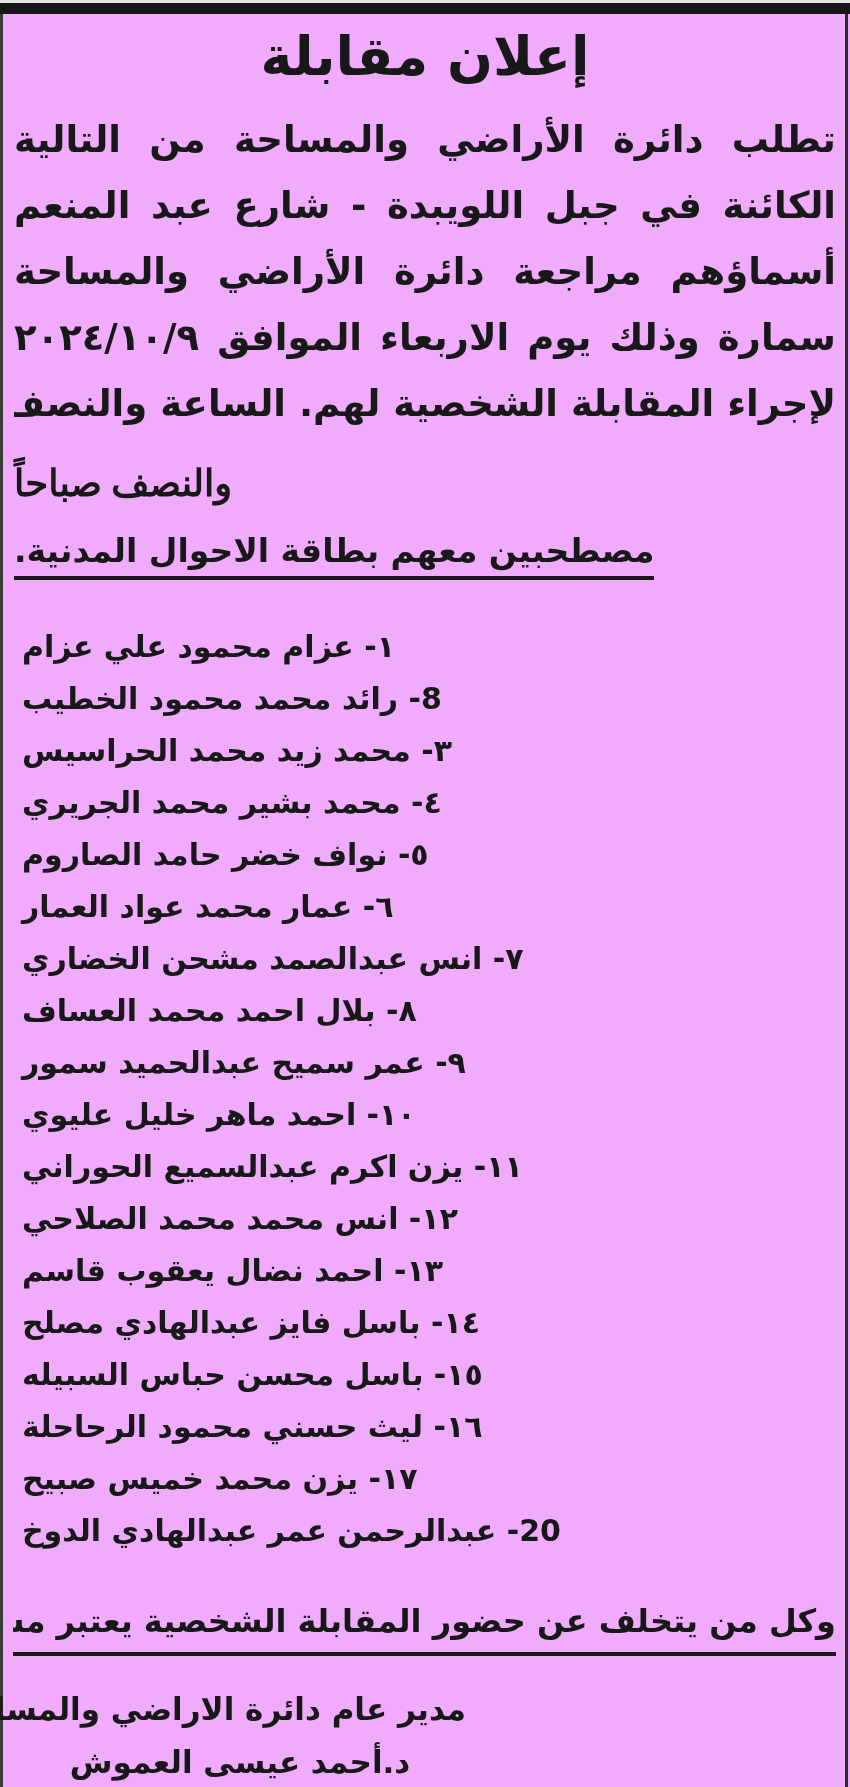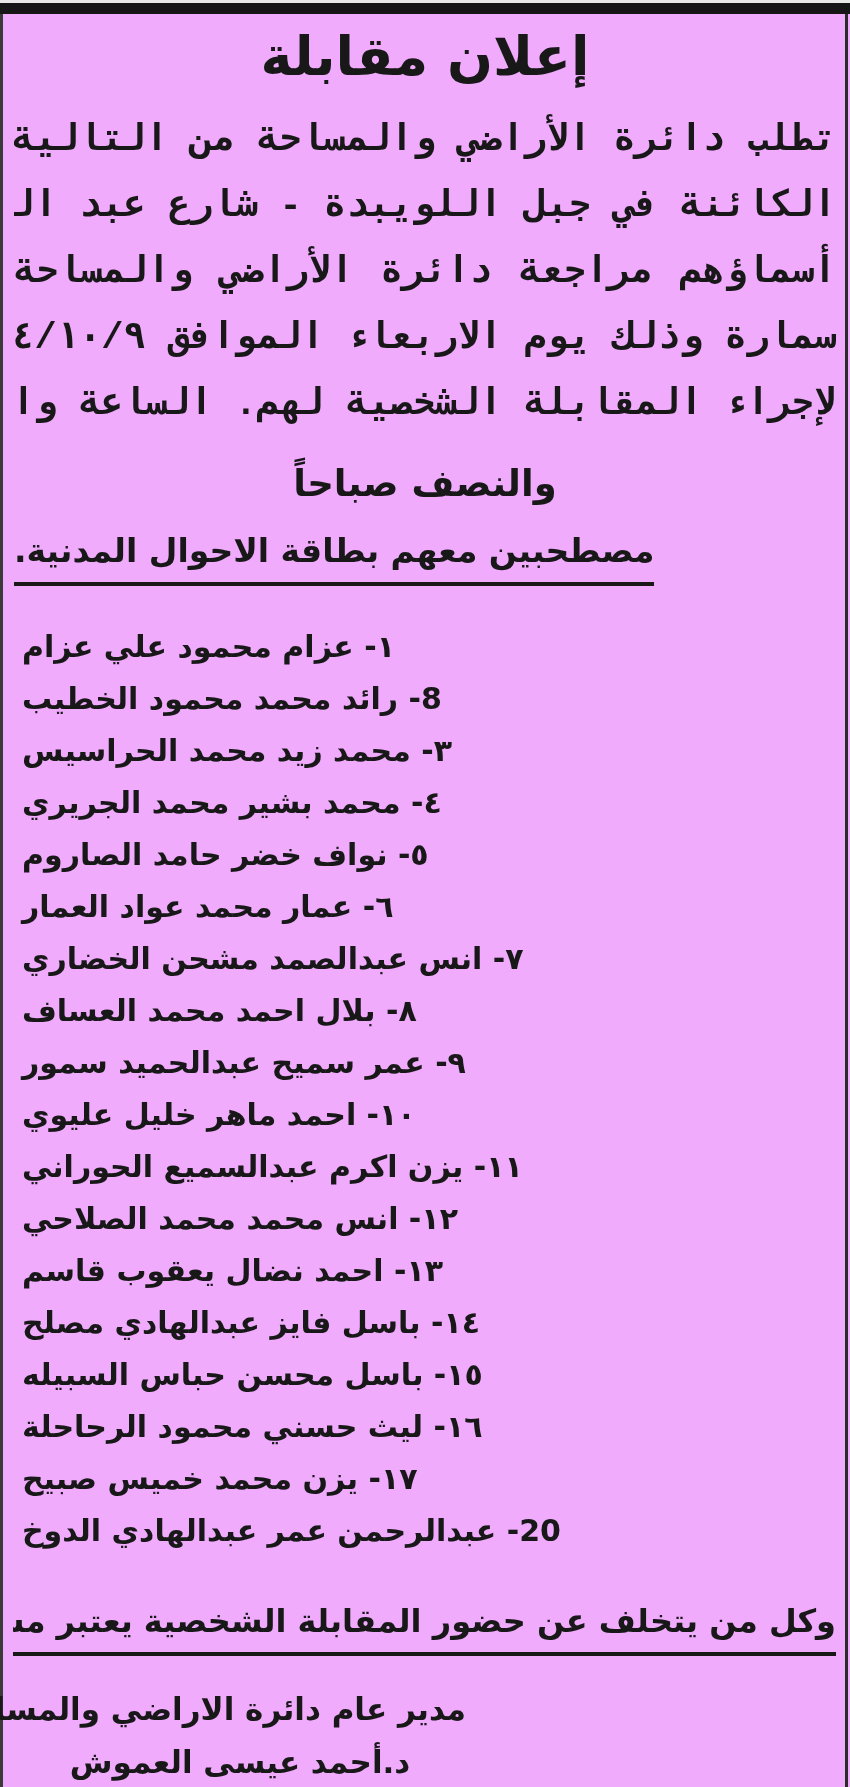--- a/index.html
+++ b/index.html
@@ -38,37 +38,37 @@
   .para {
     position: absolute; top: 104px; right: 14px; left: 14px;
   }
   .para .jline {
     font-size: 37px; font-weight: 700;
     line-height: 66px; height: 66px;
     white-space: nowrap;
     text-align: justify;
     text-align-last: justify;
     overflow: hidden;
-    font-family: Liberation Mono, monospace;
   }
   .para .lline {
     font-size: 37px; font-weight: 700;
     line-height: 62px; height: 62px;
     margin-top: 16px;
-    text-align: center;
+    text-align: left;
+    font-family: Liberation Serif, serif;
   }
   .instruction {
     position: absolute; top: 526px; left: 14px;
     font-size: 33px; font-weight: 700;
     line-height: 44px;
   }
   .instruction .ul {
     display: inline-block;
     border-bottom: 4px solid #181818;
-    padding-bottom: 9px;
+    padding-bottom: 3px;
   }
   .name-list {
     position: absolute; top: 618px; right: 22px; left: 22px;
     text-align: left;
   }
   .name-list .row {
     font-size: 30px; font-weight: 700;
     line-height: 52px; height: 52px;
     white-space: nowrap;
   }

